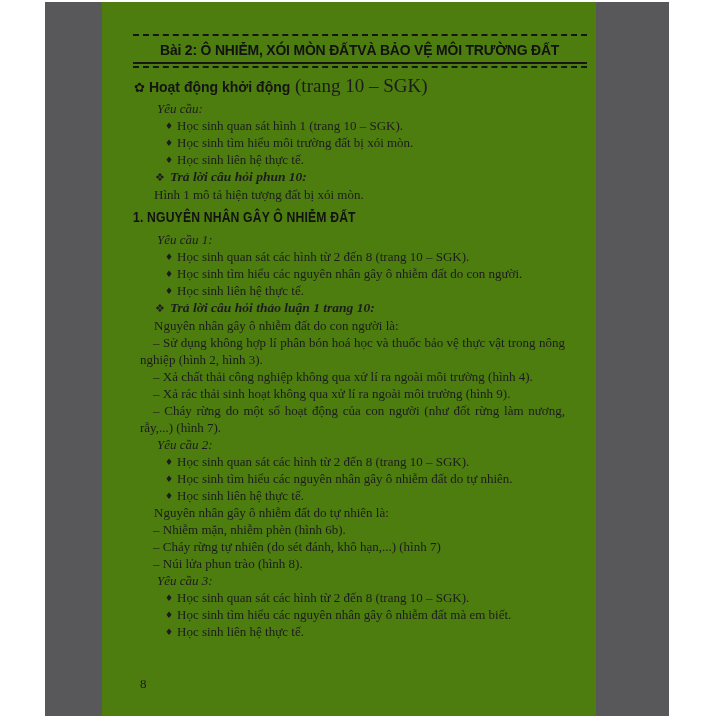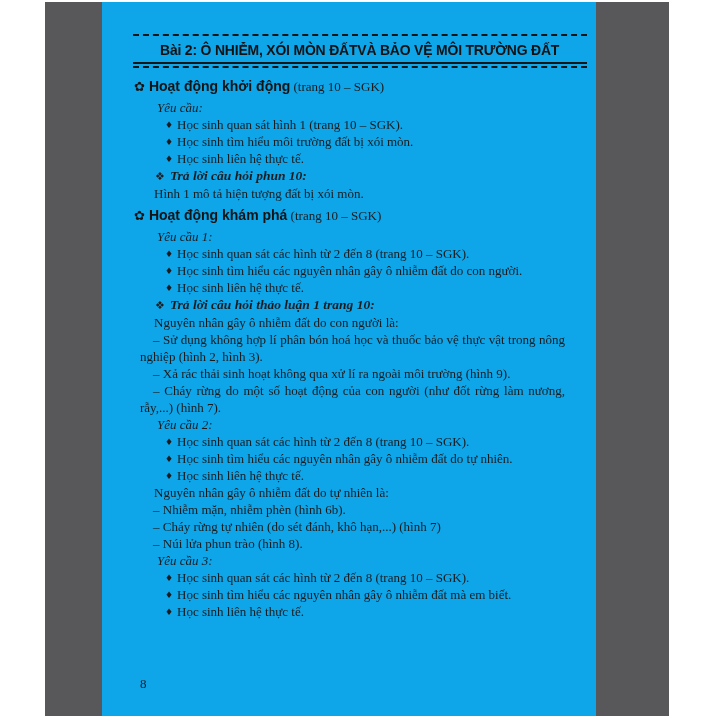--- a/index.html
+++ b/index.html
@@ -6,21 +6,21 @@
   body{
     width:716px;height:716px;position:relative;background:#ffffff;
     font-family:"Liberation Serif",serif;color:#1c1c1e;overflow:hidden;
   }
   .photo{
     position:absolute;left:45px;top:2px;width:624px;height:714px;
     background:#58585a;
   }
   .sheet{
     position:absolute;left:57px;top:0;width:494px;height:714px;
-    background:#0ea5e9;
+    background:#4d7c0f;
   }
   .content{
     position:absolute;left:31px;top:32px;width:454px;
   }
   .title-box{
     border-top:2px dashed #161616;
     border-bottom:2px solid #161616;
     padding:4px 0 3px;
     text-align:center;
   }
@@ -37,21 +37,21 @@
     margin:8px 0 0 7px;width:425px;
     font-size:13px;line-height:17px;
   }
   .line{min-height:17px;}
   .h-flower{
     margin:3px 0 2px -6px;line-height:20px;
     font-family:"Liberation Sans",sans-serif;
     font-weight:bold;font-size:14px;color:#141414;
   }
   .h-flower .suffix{
-    font-family:"Liberation Serif",serif;font-weight:normal;font-size:13px;color:#1c1c1e;
+    font-family:"Liberation Serif",serif;font-weight:normal;font-size:19px;color:#1c1c1e;
   }
   .flower-ico{font-family:"DejaVu Sans",sans-serif;font-size:13px;margin-right:4px;}
   .h-section{
     margin:4px 0 3px -7px;line-height:21px;white-space:nowrap;
   }
   .h-section span{
     display:inline-block;
     font-family:"Liberation Sans",sans-serif;
     font-weight:bold;font-size:14.5px;color:#121212;
     transform:scaleX(0.84);transform-origin:left center;
@@ -85,28 +85,29 @@
       </div>
       <div class="title-underline"></div>
       <div class="body" id="body-lines">
           <div class="line h-flower"><span class="flower-ico">✿</span><span>Hoạt động khởi động</span><span class="suffix"> (trang 10 – SGK)</span></div>
           <div class="line italic-label">Yêu cầu:</div>
           <div class="line bullet"><span class="b-ico">♦</span><span>Học sinh quan sát hình 1 (trang 10 – SGK).</span></div>
           <div class="line bullet"><span class="b-ico">♦</span><span>Học sinh tìm hiểu môi trường đất bị xói mòn.</span></div>
           <div class="line bullet"><span class="b-ico">♦</span><span>Học sinh liên hệ thực tế.</span></div>
           <div class="line answer"><span class="a-ico">❖</span><span>Trả lời câu hỏi phun 10:</span></div>
           <div class="line para">Hình 1 mô tả hiện tượng đất bị xói mòn.</div>
-          <div class="line h-flower"><span class="flower-ico">✿</span><span>Hoạt động khám phá</span><span class="suffix"> (trang 10 – SGK)</span></div>
+          <div class="line h-section"><span>1. NGUYÊN NHÂN GÂY Ô NHIỄM ĐẤT</span></div>
           <div class="line italic-label">Yêu cầu 1:</div>
           <div class="line bullet"><span class="b-ico">♦</span><span>Học sinh quan sát các hình từ 2 đến 8 (trang 10 – SGK).</span></div>
           <div class="line bullet"><span class="b-ico">♦</span><span>Học sinh tìm hiểu các nguyên nhân gây ô nhiễm đất do con người.</span></div>
           <div class="line bullet"><span class="b-ico">♦</span><span>Học sinh liên hệ thực tế.</span></div>
           <div class="line answer"><span class="a-ico">❖</span><span>Trả lời câu hỏi thảo luận 1 trang 10:</span></div>
           <div class="line para">Nguyên nhân gây ô nhiễm đất do con người là:</div>
           <div class="line dash">– Sử dụng không hợp lí phân bón hoá học và thuốc bảo vệ thực vật trong nông nghiệp (hình 2, hình 3).</div>
+          <div class="line dash">– Xả chất thải công nghiệp không qua xử lí ra ngoài môi trường (hình 4).</div>
           <div class="line dash">– Xả rác thải sinh hoạt không qua xử lí ra ngoài môi trường (hình 9).</div>
           <div class="line dash">– Cháy rừng do một số hoạt động của con người (như đốt rừng làm nương, rẫy,...) (hình 7).</div>
           <div class="line italic-label">Yêu cầu 2:</div>
           <div class="line bullet"><span class="b-ico">♦</span><span>Học sinh quan sát các hình từ 2 đến 8 (trang 10 – SGK).</span></div>
           <div class="line bullet"><span class="b-ico">♦</span><span>Học sinh tìm hiểu các nguyên nhân gây ô nhiễm đất do tự nhiên.</span></div>
           <div class="line bullet"><span class="b-ico">♦</span><span>Học sinh liên hệ thực tế.</span></div>
           <div class="line para">Nguyên nhân gây ô nhiễm đất do tự nhiên là:</div>
           <div class="line dash">– Nhiễm mặn, nhiễm phèn (hình 6b).</div>
           <div class="line dash">– Cháy rừng tự nhiên (do sét đánh, khô hạn,...) (hình 7)</div>
           <div class="line dash">– Núi lửa phun trào (hình 8).</div>

